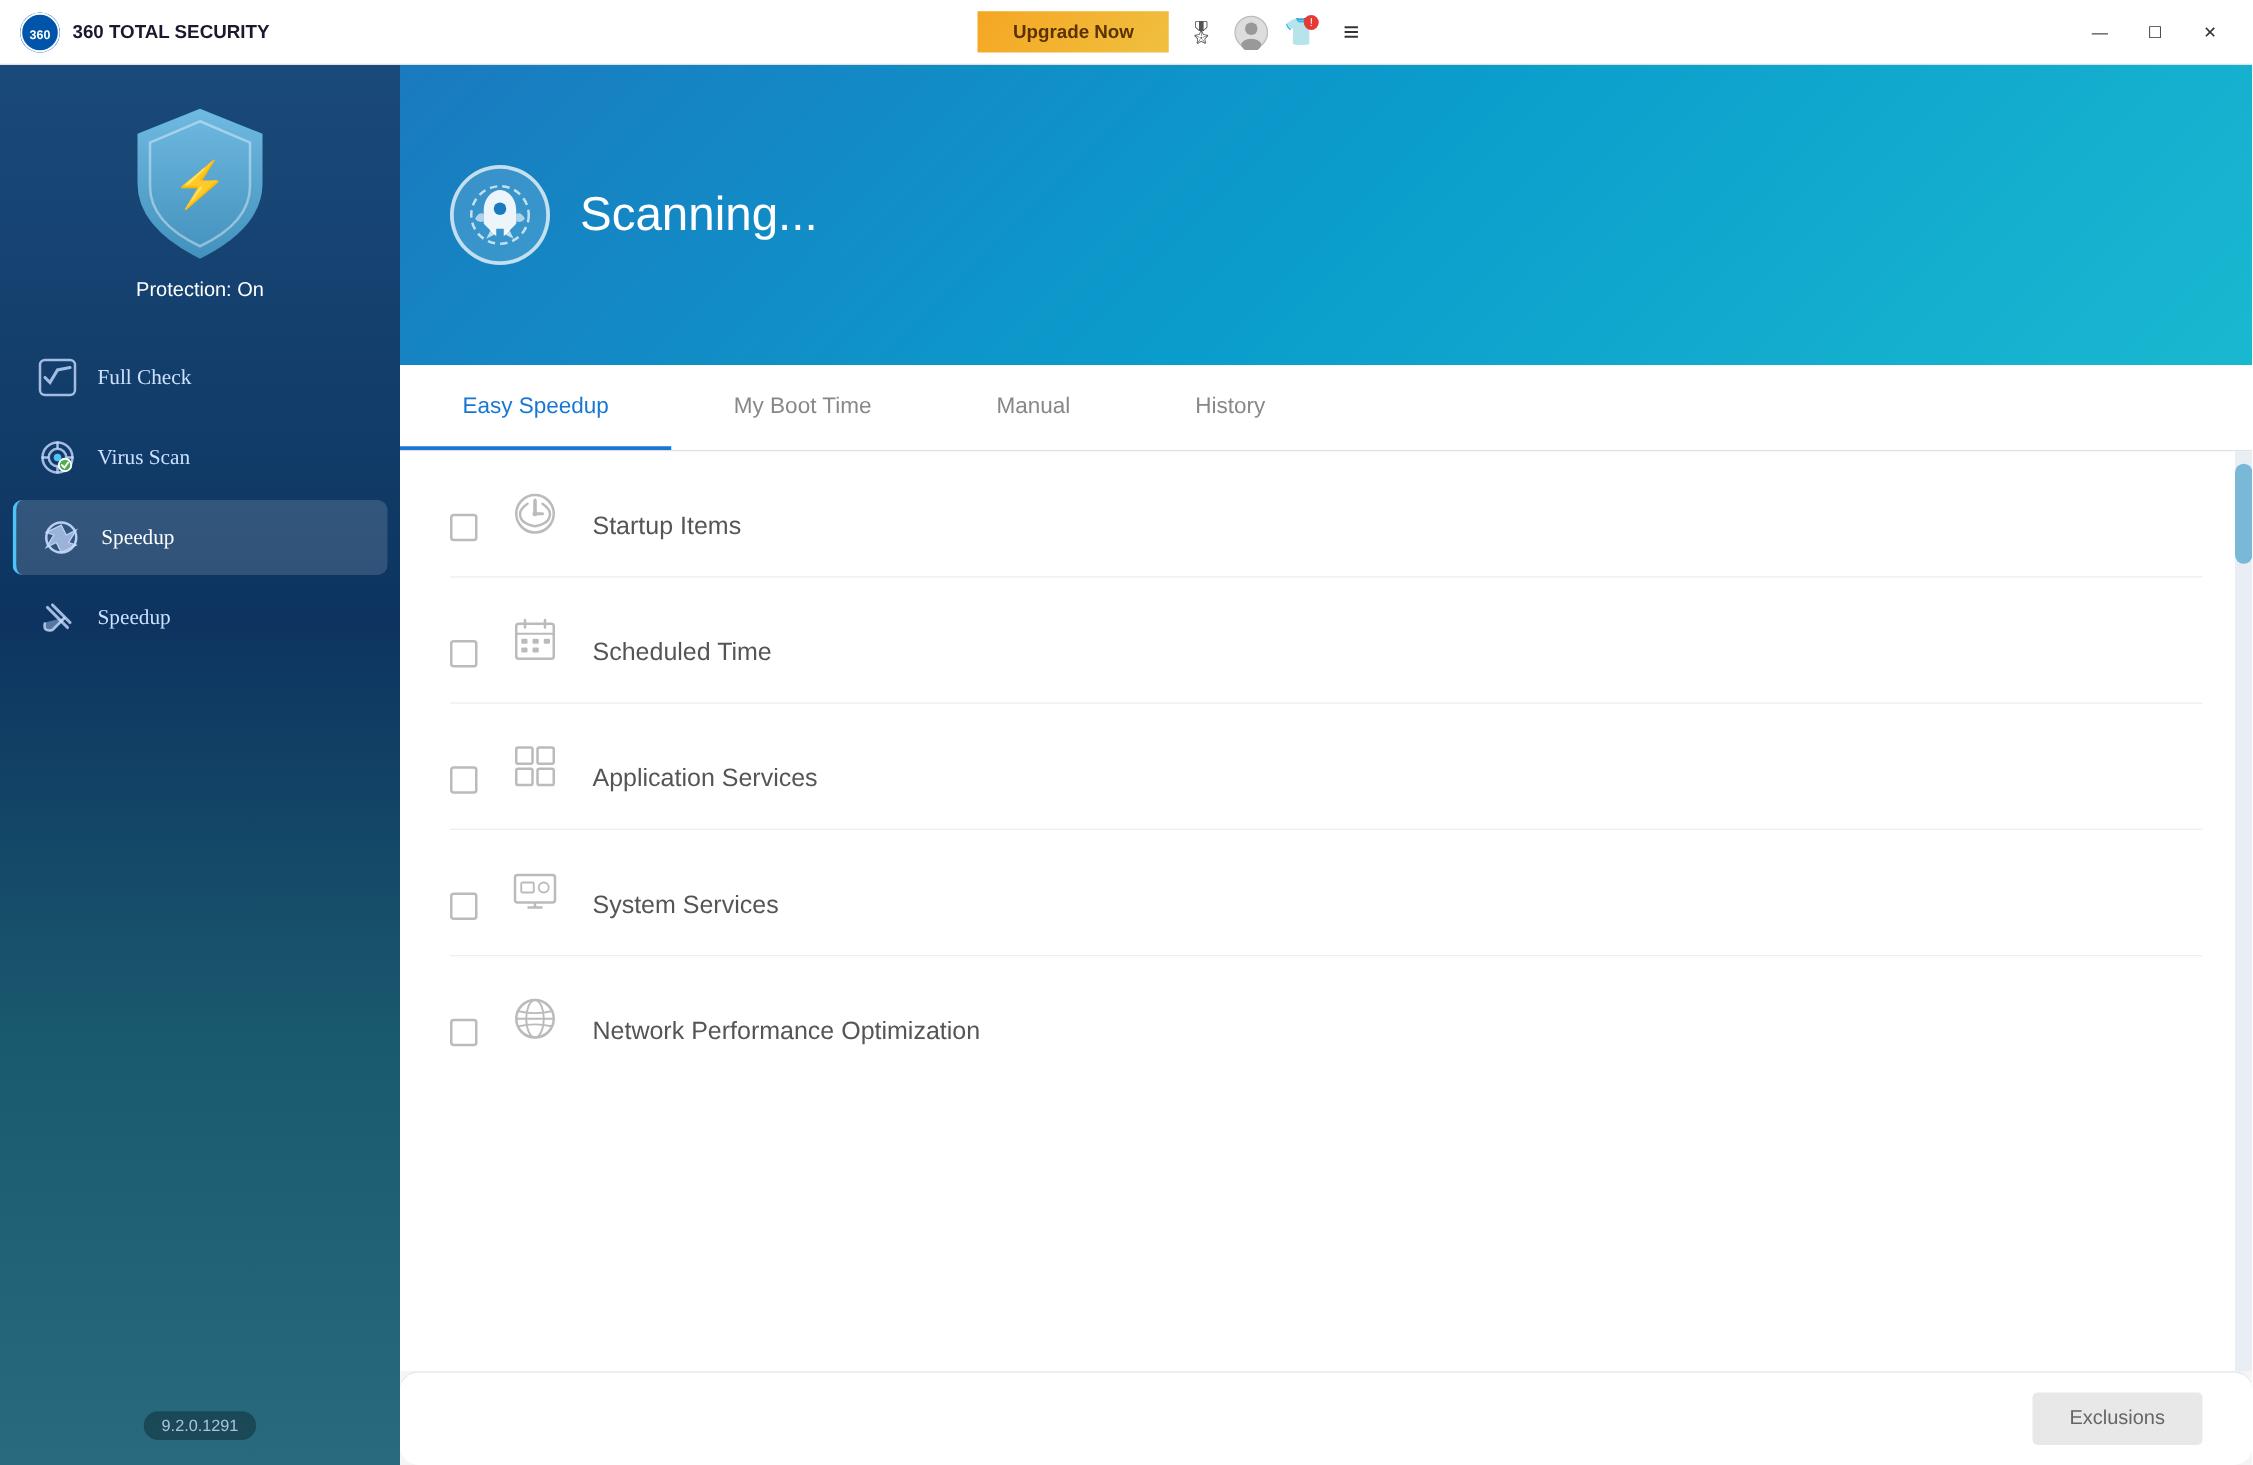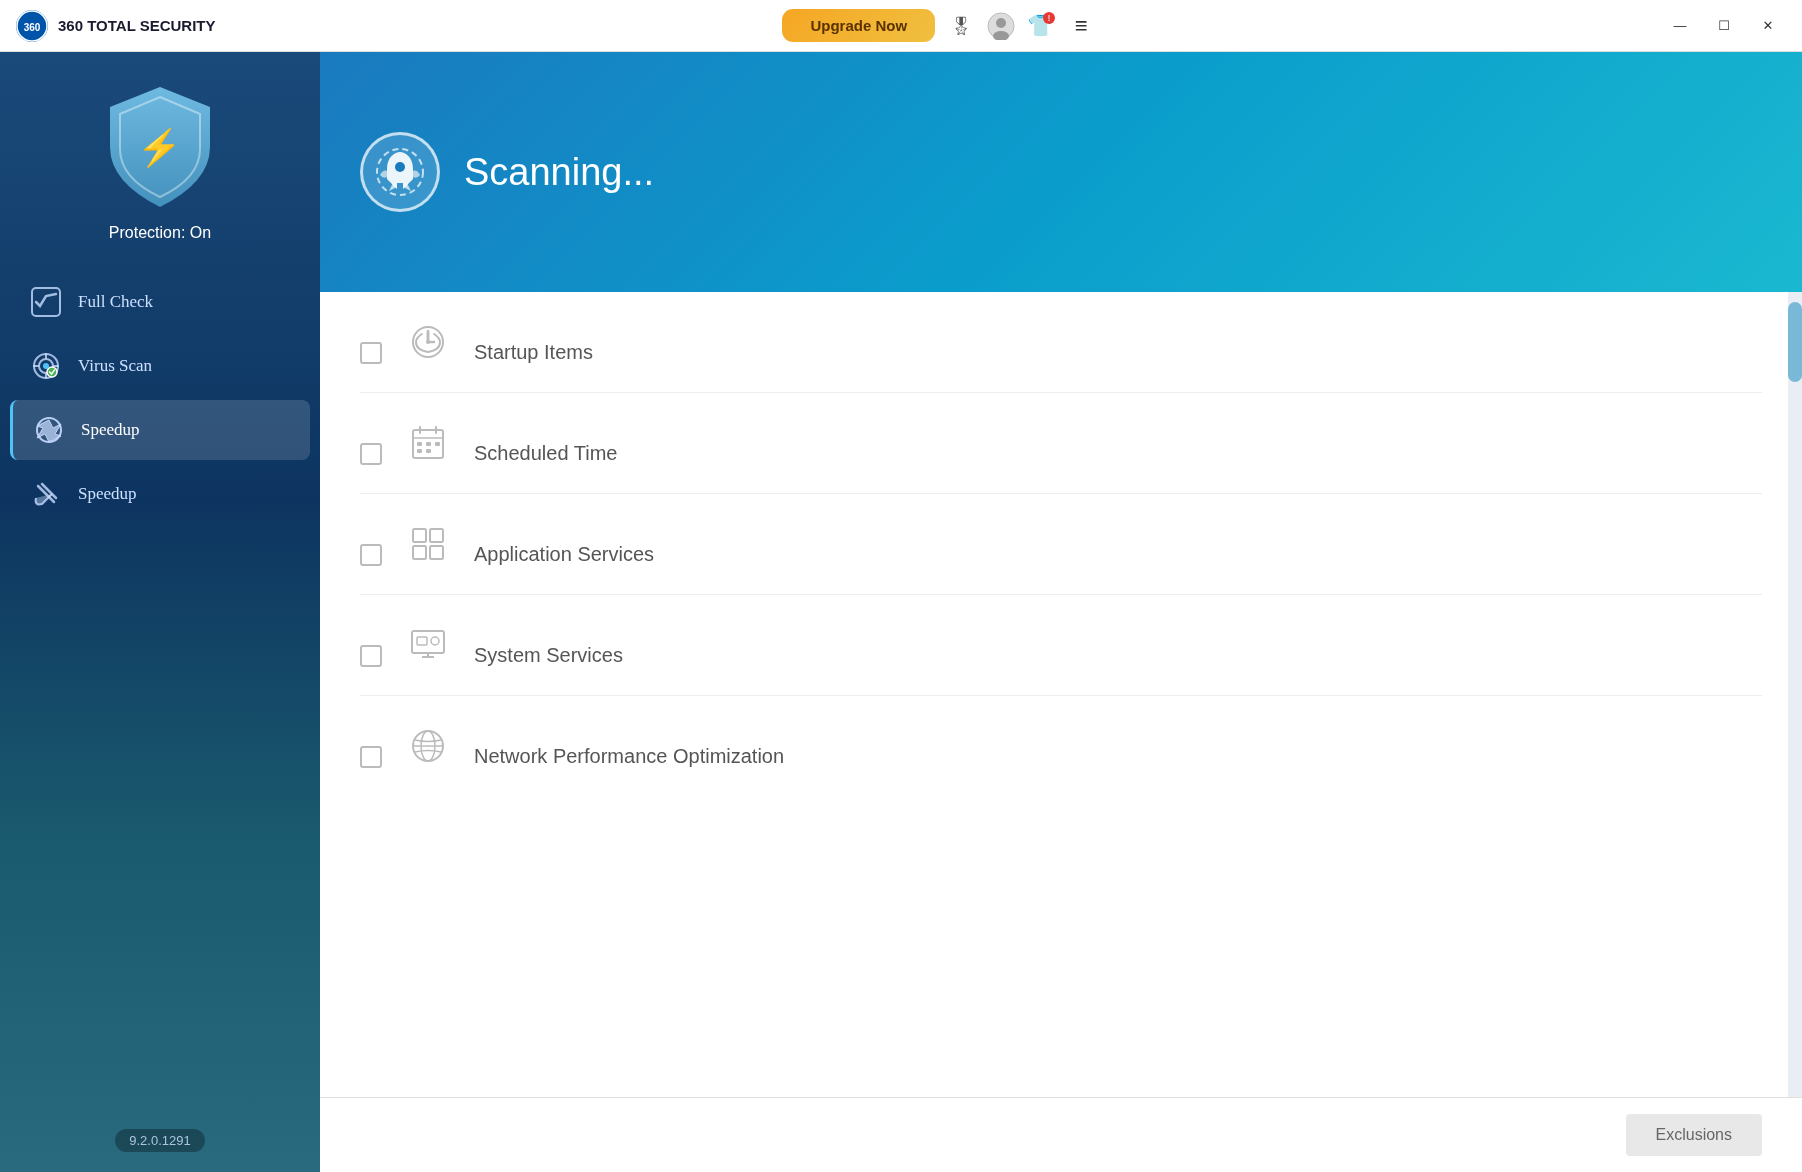--- a/index.html
+++ b/index.html
@@ -34,21 +34,21 @@
       color: #1a1a2e;
     }
     .title-bar-center {
       display: flex;
       align-items: center;
       gap: 12px;
     }
     .upgrade-btn {
       background: linear-gradient(135deg, #f5a623, #f0c040);
       border: none;
-      border-radius: 11px;
+      border-radius: 0;
       padding: 8px 28px;
       font-size: 15px;
       font-weight: 700;
       color: #5a3200;
       cursor: pointer;
     }
     .title-icon {
       width: 28px; height: 28px;
       display: flex; align-items: center; justify-content: center;
       cursor: pointer;
@@ -247,20 +247,21 @@
     }
 
     
     .bottom-bar {
       background: white;
       border-top: 1px solid #e0e0e0;
       padding: 16px 40px;
       display: flex;
       justify-content: flex-end;
       flex-shrink: 0;
+      border-radius: 15px;
     }
     .exclusions-btn {
       background: #e8e8e8;
       border: none;
       border-radius: 4px;
       padding: 12px 30px;
       font-size: 16px;
       color: #666;
       cursor: pointer;
     }
@@ -409,20 +410,26 @@
             <path d="M5 28 Q8 22 12 24 L12 30 Q8 32 5 28Z" fill="white" opacity="0.6"></path>
             <path d="M45 28 Q42 22 38 24 L38 30 Q42 32 45 28Z" fill="white" opacity="0.6"></path>
 
             <circle cx="25" cy="25" r="23" fill="none" stroke="rgba(255,255,255,0.7)" stroke-width="2" stroke-dasharray="6 4"></circle>
           </svg>
         </div>
         <span class="scanning-text">Scanning...</span>
       </div>
     </div>
 
+    <div class="tabs-bar">
+      <div class="tab active">Easy Speedup</div>
+      <div class="tab">My Boot Time</div>
+      <div class="tab">Manual</div>
+      <div class="tab">History</div>
+    </div>
 
     <div class="content-wrapper">
       <div class="items-list">
 
         <div class="list-item">
           <div class="item-checkbox"></div>
           <div class="item-icon">
             <svg width="36" height="36" viewBox="0 0 36 36">
               <circle cx="18" cy="18" r="15" fill="none" stroke="#bbb" stroke-width="2"></circle>
               <path d="M18 8 L18 18 M18 18 L24 18" stroke="#bbb" stroke-width="2.5" stroke-linecap="round"></path>

